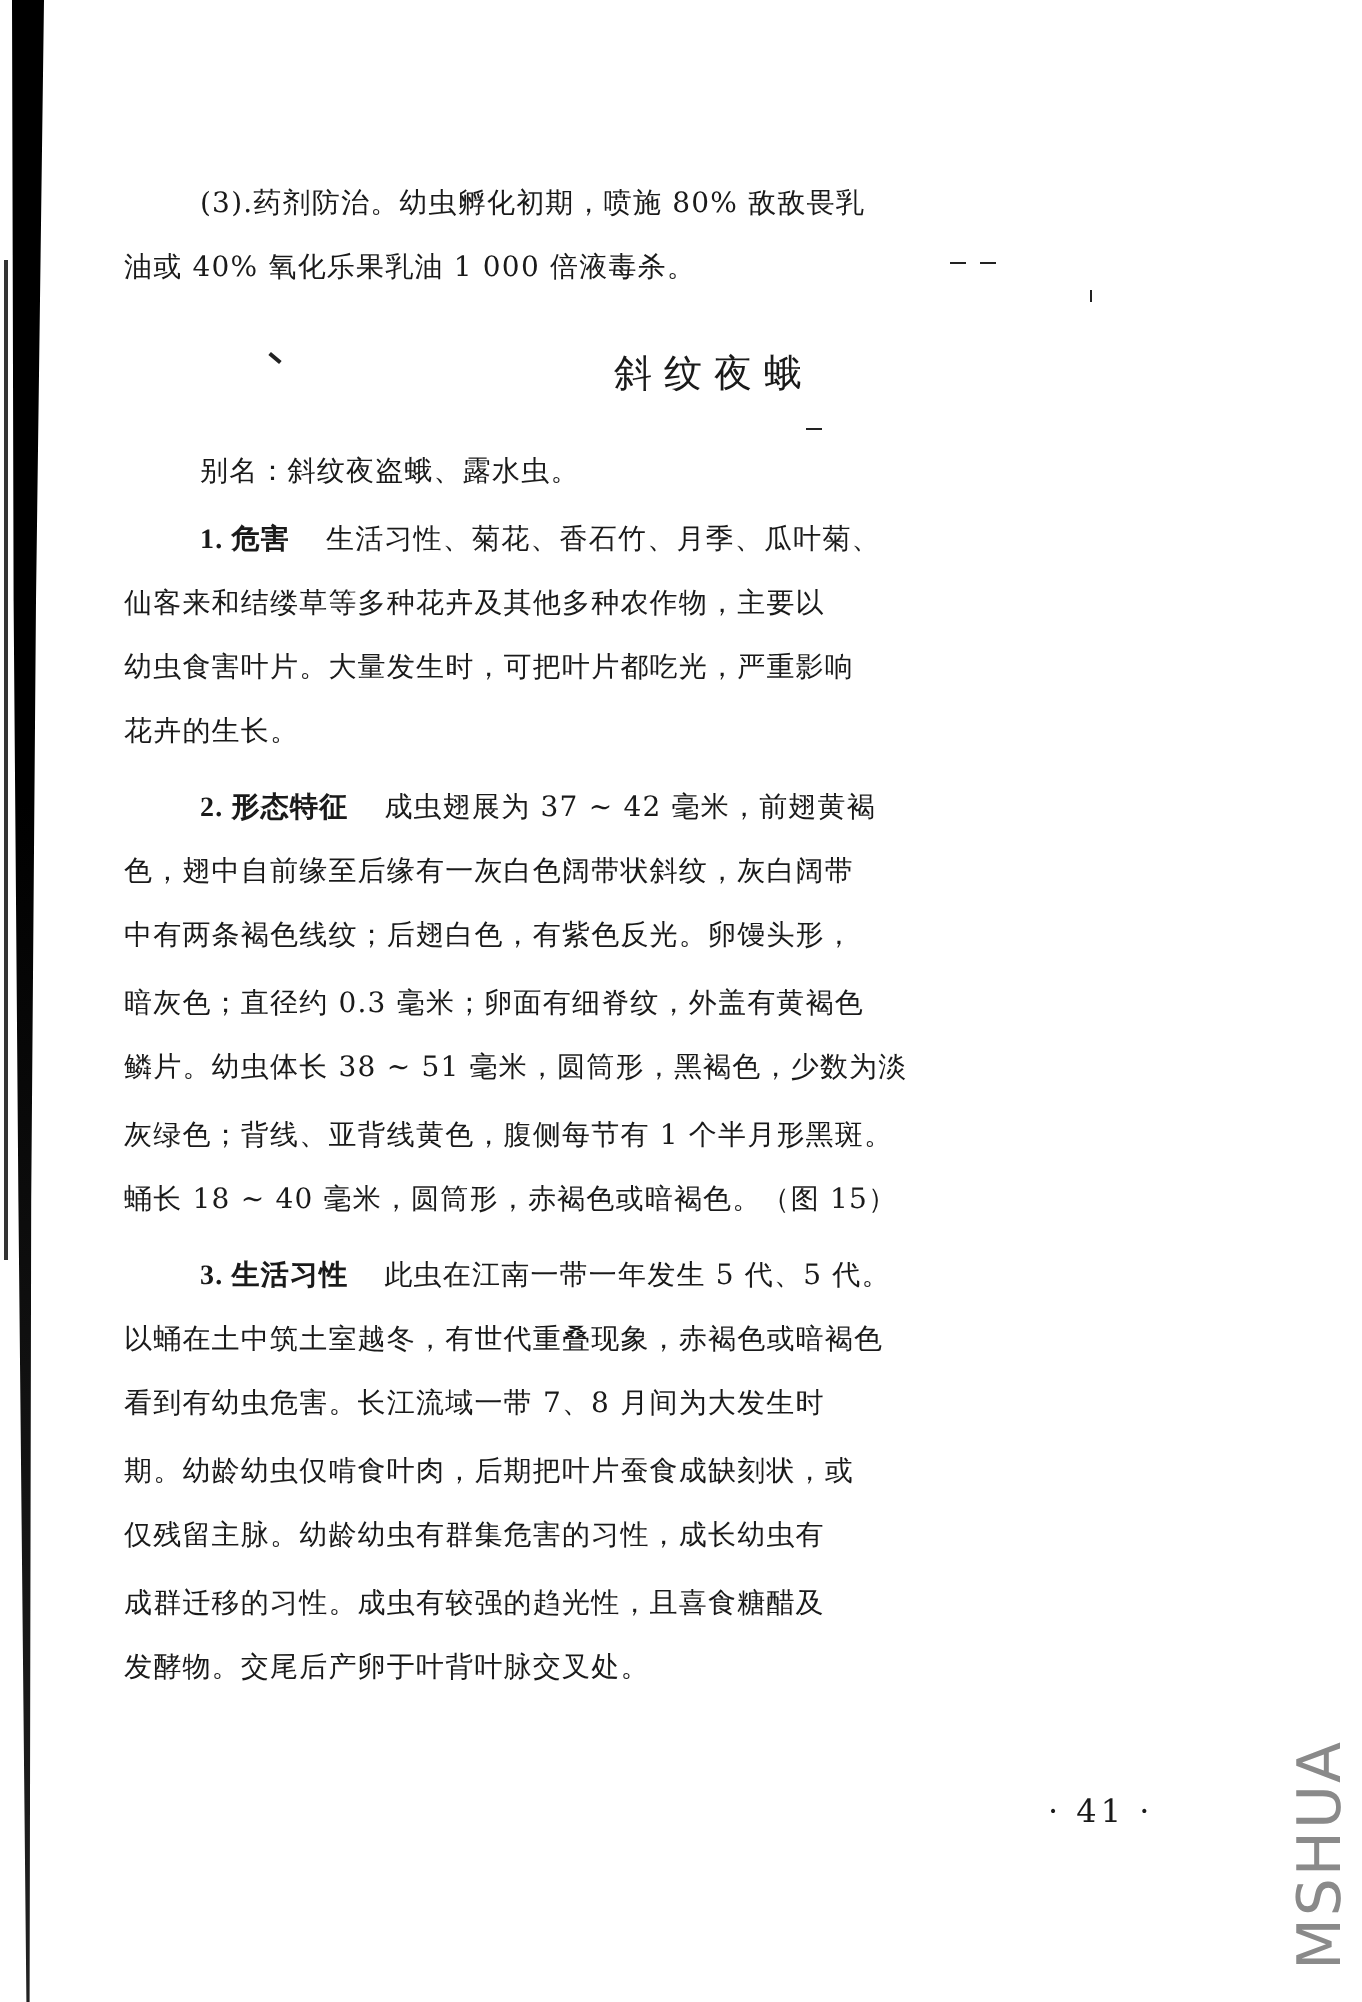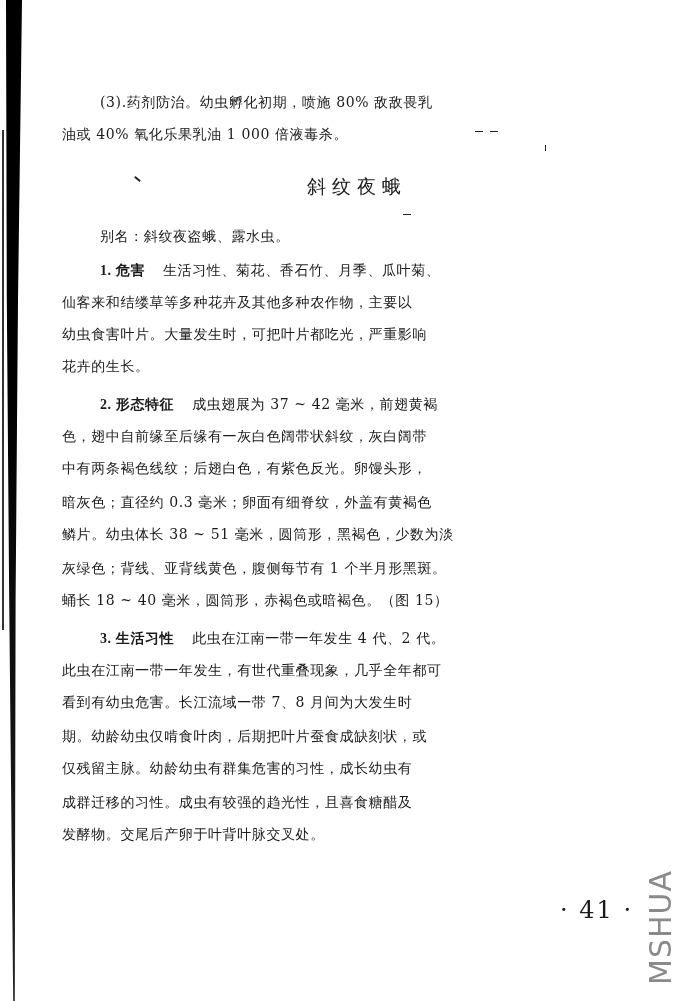--- a/index.html
+++ b/index.html
@@ -58,23 +58,22 @@
     }
     .bold {
       font-weight: bold;
       font-family: Liberation Serif, serif;
       margin-right: 18px;
     }
     .page-number {
       position: absolute;
       left: 524px;
       top: 896px;
-      font-size: 24px;
+      font-size: 16px;
       letter-spacing: 2px;
-      margin-left: 36px;
     }
     .watermark {
       position: absolute;
       left: 643px;
       top: 985px;
       transform-origin: left top;
       transform: rotate(-90deg);
       font-family: "DejaVu Sans", "Liberation Sans", sans-serif;
       font-size: 30px;
       color: #8a8a8a;
@@ -111,23 +110,23 @@
     <span class="bold">2. 形态特征</span><span>成虫翅展为 37 ~ 42 毫米，前翅黄褐</span>
   </div>
   <div class="line" style="top:424px">色，翅中自前缘至后缘有一灰白色阔带状斜纹，灰白阔带</div>
   <div class="line" style="top:456px">中有两条褐色线纹；后翅白色，有紫色反光。卵馒头形，</div>
   <div class="line" style="top:490px">暗灰色；直径约 0.3 毫米；卵面有细脊纹，外盖有黄褐色</div>
   <div class="line" style="top:522px">鳞片。幼虫体长 38 ~ 51 毫米，圆筒形，黑褐色，少数为淡</div>
   <div class="line" style="top:556px">灰绿色；背线、亚背线黄色，腹侧每节有 1 个半月形黑斑。</div>
   <div class="line" style="top:588px">蛹长 18 ~ 40 毫米，圆筒形，赤褐色或暗褐色。（图 15）</div>
 
   <div class="line indent" style="top:626px">
-    <span class="bold">3. 生活习性</span><span>此虫在江南一带一年发生 4 代、2 代。</span>
+    <span class="bold">3. 生活习性</span><span>此虫在江南一带一年发生 5 代、5 代。</span>
   </div>
-  <div class="line" style="top:658px">此虫在江南一带一年发生，有世代重叠现象，几乎全年都可</div>
+  <div class="line" style="top:658px">以蛹在土中筑土室越冬，有世代重叠现象，赤褐色或暗褐色</div>
   <div class="line" style="top:690px">看到有幼虫危害。长江流域一带 7、8 月间为大发生时</div>
   <div class="line" style="top:724px">期。幼龄幼虫仅啃食叶肉，后期把叶片蚕食成缺刻状，或</div>
   <div class="line" style="top:756px">仅残留主脉。幼龄幼虫有群集危害的习性，成长幼虫有</div>
   <div class="line" style="top:790px">成群迁移的习性。成虫有较强的趋光性，且喜食糖醋及</div>
   <div class="line" style="top:822px">发酵物。交尾后产卵于叶背叶脉交叉处。</div>
 </div>
 
 <div class="page-number">· 41 ·</div>
 
 <div class="watermark">MSHUA</div>

